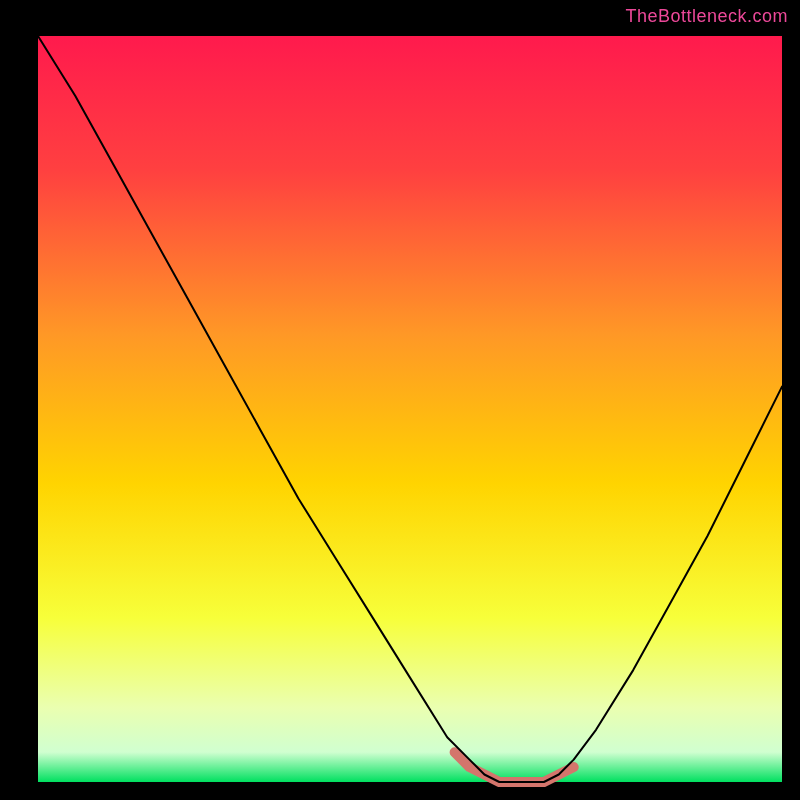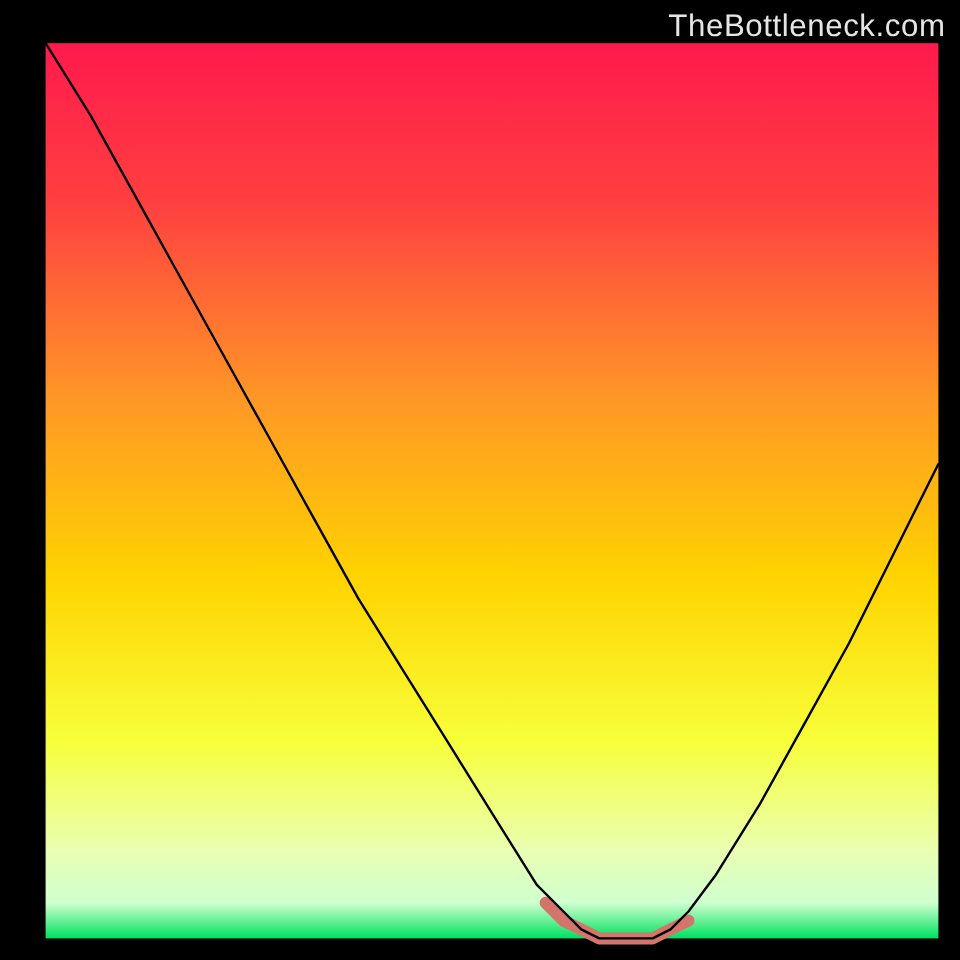--- a/index.html
+++ b/index.html
@@ -13,23 +13,23 @@
   .frame {
     position: relative;
     width: 800px;
     height: 800px;
     background: #000;
   }
   .watermark {
     position: absolute;
     top: 6px;
     right: 12px;
-    color: #e5e5e5;
+    color: #ec4899;
     font-family: Arial, Helvetica, sans-serif;
-    font-size: 26px;
+    font-size: 18px;
     letter-spacing: 0.5px;
     z-index: 3;
   }
   svg.plot {
     position: absolute;
     top: 0;
     left: 0;
     z-index: 2;
   }
 </style>

